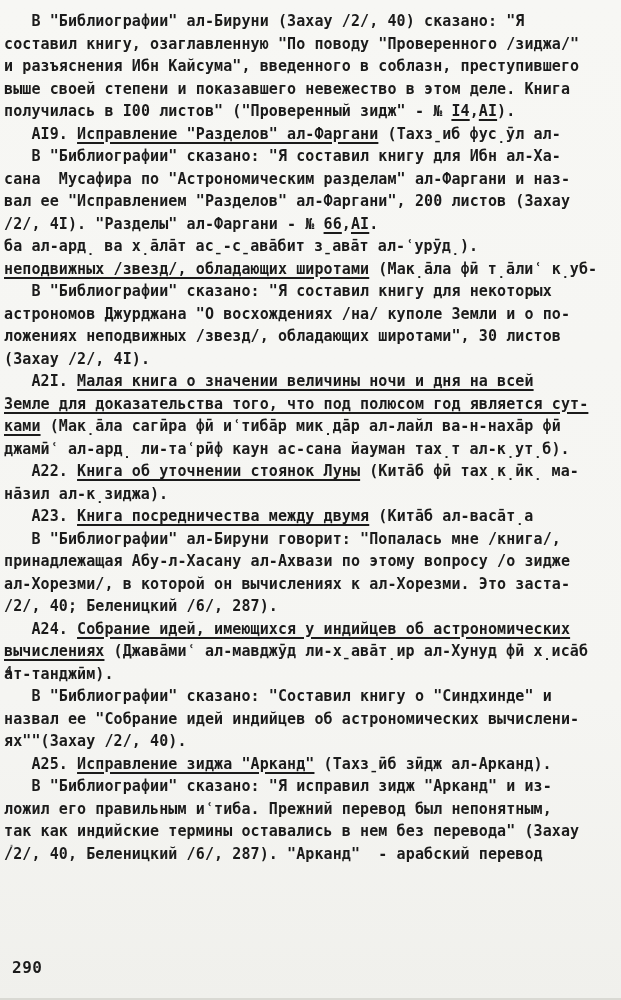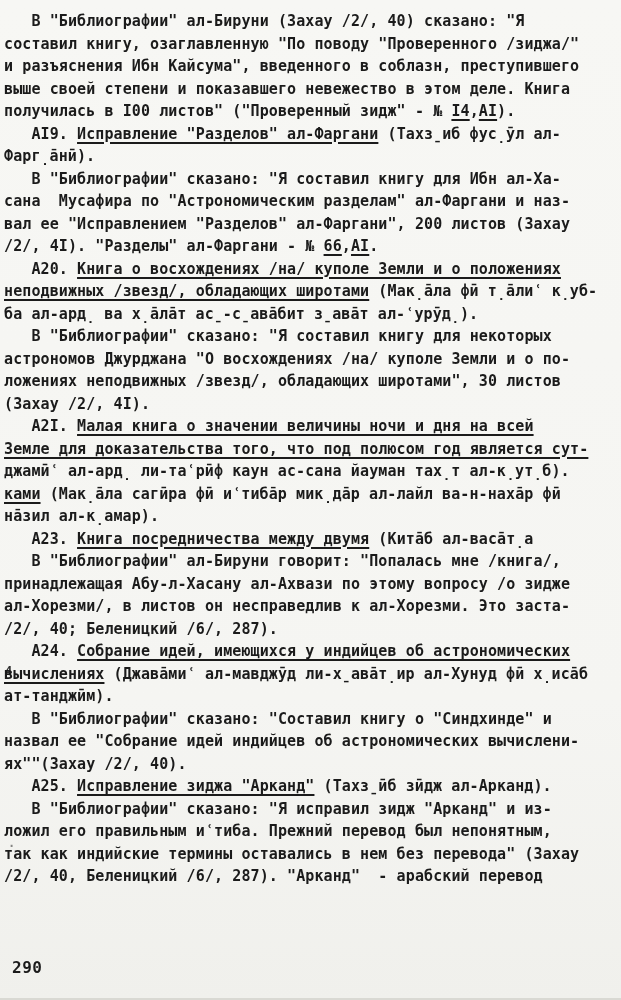--- a/index.html
+++ b/index.html
@@ -39,41 +39,40 @@
 <body style="color: rgb(27, 27, 27);">
 
 <div class="page" style="background-color: rgb(246, 246, 243);">
   <div class="textblock">
       <div class="line"><span>   В "Библиографии" ал-Бируни (Захау /2/, 40) сказано: "Я</span></div>
       <div class="line"><span>составил книгу, озаглавленную "По поводу "Проверенного /зиджа/"</span></div>
       <div class="line"><span>и разъяснения Ибн Кайсума", введенного в соблазн, преступившего</span></div>
       <div class="line"><span>выше своей степени и показавшего невежество в этом деле. Книга</span></div>
       <div class="line"><span>получилась в I00 листов" ("Проверенный зидж" - № </span><span class="u">I4</span><span>,</span><span class="u">АI</span><span>).</span></div>
       <div class="line"><span>   АI9. </span><span class="u">Исправление "Разделов" ал-Фаргани</span><span> (Тахз̱иб фус̣ӯл ал-</span></div>
-      <div class="line"><span>Фарг̣а̄нӣ).</span></div>
       <div class="line"><span>   В "Библиографии" сказано: "Я составил книгу для Ибн ал-Ха-</span></div>
       <div class="line"><span>сана  Мусафира по "Астрономическим разделам" ал-Фаргани и наз-</span></div>
       <div class="line"><span>вал ее "Исправлением "Разделов" ал-Фаргани", 200 листов (Захау</span></div>
       <div class="line"><span>/2/, 4I). "Разделы" ал-Фаргани - № </span><span class="u">66</span><span>,</span><span class="u">АI</span><span>.</span></div>
-      <div class="line"><span>   А20. </span><span class="u">Книга о восхождениях /на/ куполе Земли и о положениях</span></div>
+      <div class="line"><span>ба ал-ард̣ ва х̣а̄ла̄т ас̱-с̱ава̄бит з̱ава̄т ал-ʿурӯд̣).</span></div>
       <div class="line"><span class="u">неподвижных /звезд/, обладающих широтами</span><span> (Мак̣а̄ла фӣ т̣а̄лиʿ к̣уб-</span></div>
-      <div class="line"><span>ба ал-ард̣ ва х̣а̄ла̄т ас̱-с̱ава̄бит з̱ава̄т ал-ʿурӯд̣).</span></div>
       <div class="line"><span>   В "Библиографии" сказано: "Я составил книгу для некоторых</span></div>
       <div class="line"><span>астрономов Джурджана "О восхождениях /на/ куполе Земли и о по-</span></div>
       <div class="line"><span>ложениях неподвижных /звезд/, обладающих широтами", 30 листов</span></div>
       <div class="line"><span>(Захау /2/, 4I).</span></div>
       <div class="line"><span>   А2I. </span><span class="u">Малая книга о значении величины ночи и дня на всей</span></div>
       <div class="line"><span class="u">Земле для доказательства того, что под полюсом год является сут-</span></div>
+      <div class="line"><span class="u">ками</span><span> (Мак̣а̄ла сагӣра фӣ иʿтиба̄р мик̣да̄р ал-лайл ва-н-наха̄р фӣ</span></div>
       <div class="line"><span>джамӣʿ ал-ард̣ ли-таʿрӣф каун ас-сана йауман тах̣т ал-к̣ут̣б).</span></div>
-      <div class="line"><span class="u">ками</span><span> (Мак̣а̄ла сагӣра фӣ иʿтиба̄р мик̣да̄р ал-лайл ва-н-наха̄р фӣ</span></div>
-      <div class="line"><span>на̄зил ал-к̣амар).</span></div>
+      <div class="line"><span>   А22. </span><span class="u">Книга об уточнении стоянок Луны</span><span> (Кита̄б фӣ тах̣к̣ӣк̣ ма-</span></div>
+      <div class="line"><span>на̄зил ал-к̣зиджа).</span></div>
       <div class="line"><span>   А23. </span><span class="u">Книга посредничества между двумя</span><span> (Кита̄б ал-васа̄т̣а</span></div>
       <div class="line"><span>   В "Библиографии" ал-Бируни говорит: "Попалась мне /книга/,</span></div>
       <div class="line"><span>принадлежащая Абу-л-Хасану ал-Ахвази по этому вопросу /о зидже</span></div>
-      <div class="line"><span>ал-Хорезми/, в листов он несправедлив к ал-Хорезми. Это заста-</span></div>
+      <div class="line"><span>ал-Хорезми/, в которой он вычислениях к ал-Хорезми. Это заста-</span></div>
       <div class="line"><span>/2/, 40; Беленицкий /6/, 287).</span></div>
       <div class="line"><span>   А24. </span><span class="u">Собрание идей, имеющихся у индийцев об астрономических</span></div>
       <div class="line"><span class="u">вычислениях</span><span> (Джава̄миʿ ал-мавджӯд ли-х̱ава̄т̣ир ал-Хунуд фӣ х̣иса̄б</span></div>
       <div class="line"><span>ат-танджӣм).</span></div>
       <div class="line"><span>   В "Библиографии" сказано: "Составил книгу о "Синдхинде" и</span></div>
       <div class="line"><span>назвал ее "Собрание идей индийцев об астрономических вычислени-</span></div>
       <div class="line"><span>ях""(Захау /2/, 40).</span></div>
       <div class="line"><span>   А25. </span><span class="u">Исправление зиджа "Арканд"</span><span> (Тахз̱ӣб зӣдж ал-Арканд).</span></div>
       <div class="line"><span>   В "Библиографии" сказано: "Я исправил зидж "Арканд" и из-</span></div>
       <div class="line"><span>ложил его правильным иʿтиба. Прежний перевод был непонятным,</span></div>

